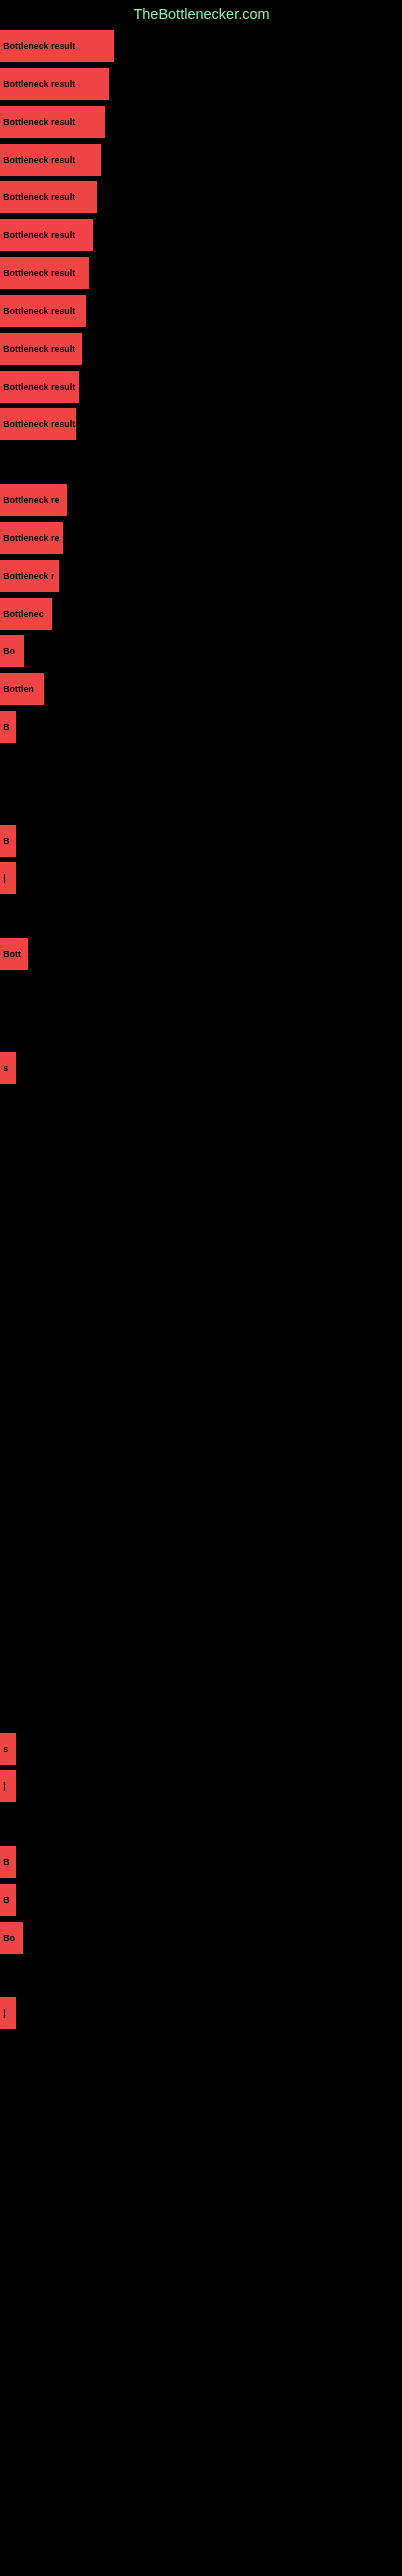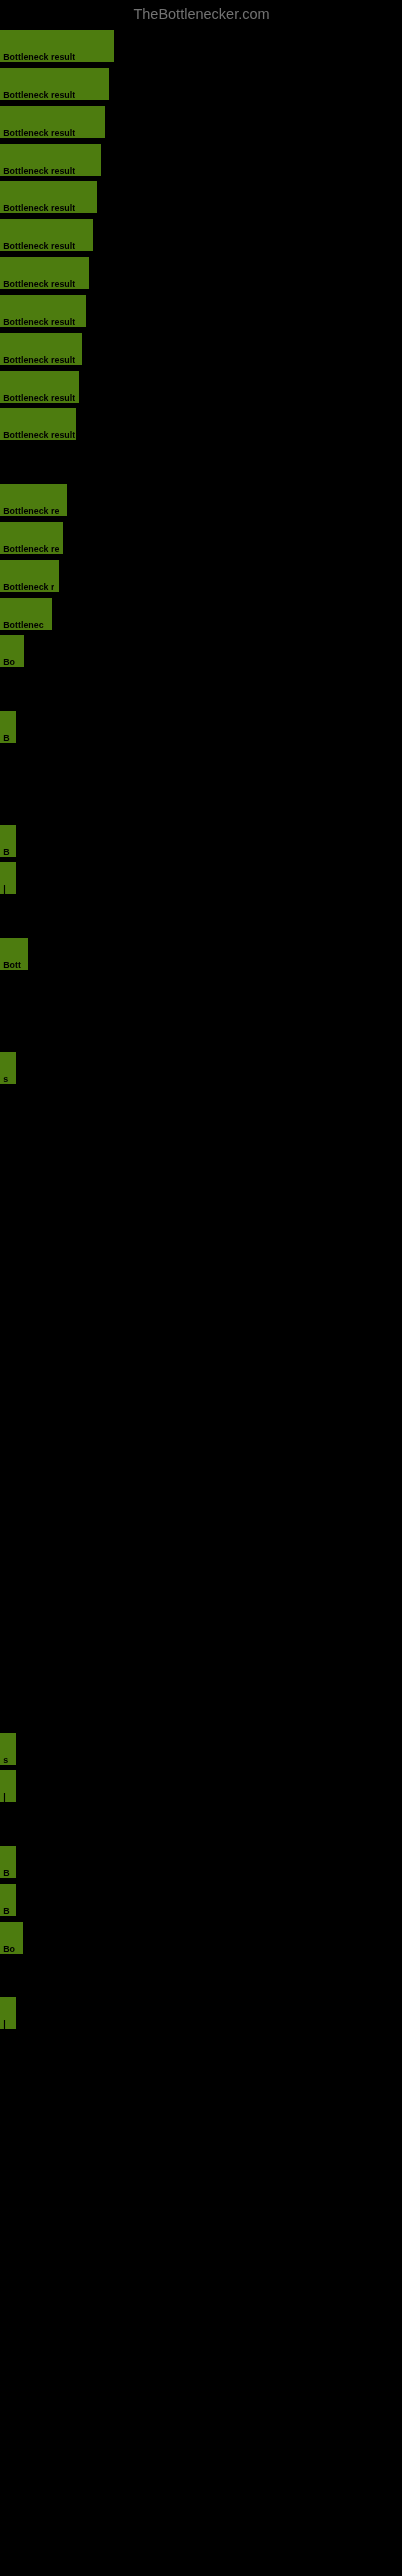--- a/index.html
+++ b/index.html
@@ -10,42 +10,42 @@
 
     body {
       background-color: #000000;
       font-family: Arial, sans-serif;
       width: 403px;
       min-height: 2576px;
       position: relative;
     }
 
     .site-title {
-      color: #737373;
+      color: #86efac;
       font-size: 14.5px;
       text-align: center;
       padding: 6.4px 0;
       font-weight: normal;
     }
 
     .bar-container {
       position: relative;
       height: 38px;
       margin-bottom: 0px;
     }
 
     .bar {
       position: absolute;
       left: 0;
       top: 50%;
       transform: translateY(-50%);
       height: 32px;
-      background-color: #4d7c0f;
+      background-color: #ef4444;
       display: flex;
-      align-items: flex-end;
+      align-items: center;
       padding-left: 3.2px;
       min-width: 16px;
     }
 
     .bar-label {
       color: #000000;
       font-size: 8.9px;
       font-weight: bold;
       white-space: nowrap;
       overflow: hidden;
@@ -134,20 +134,25 @@
     <div class="bar-container" style="position: absolute; left: 0px; top: 530px; width: 403px; height: 35px;">
       <div class="bar" style="width: 59px;">
         <span class="bar-label">Bottleneck r</span>
       </div>
     </div>
     <div class="bar-container" style="position: absolute; left: 0px; top: 605px; width: 403px; height: 35px;">
       <div class="bar" style="width: 24px;">
         <span class="bar-label">Bo</span>
       </div>
     </div>
+    <div class="bar-container" style="position: absolute; left: 0px; top: 643px; width: 403px; height: 35px;">
+      <div class="bar" style="width: 44px;">
+        <span class="bar-label">Bottlen</span>
+      </div>
+    </div>
     <div class="bar-container" style="position: absolute; left: 0px; top: 681px; width: 403px; height: 35px;">
       <div class="bar" style="width: 14.5px;">
         <span class="bar-label">B</span>
       </div>
     </div>
     <div class="bar-container" style="position: absolute; left: 0px; top: 795px; width: 403px; height: 35px;">
       <div class="bar" style="width: 13px;">
         <span class="bar-label">B</span>
       </div>
     </div>

